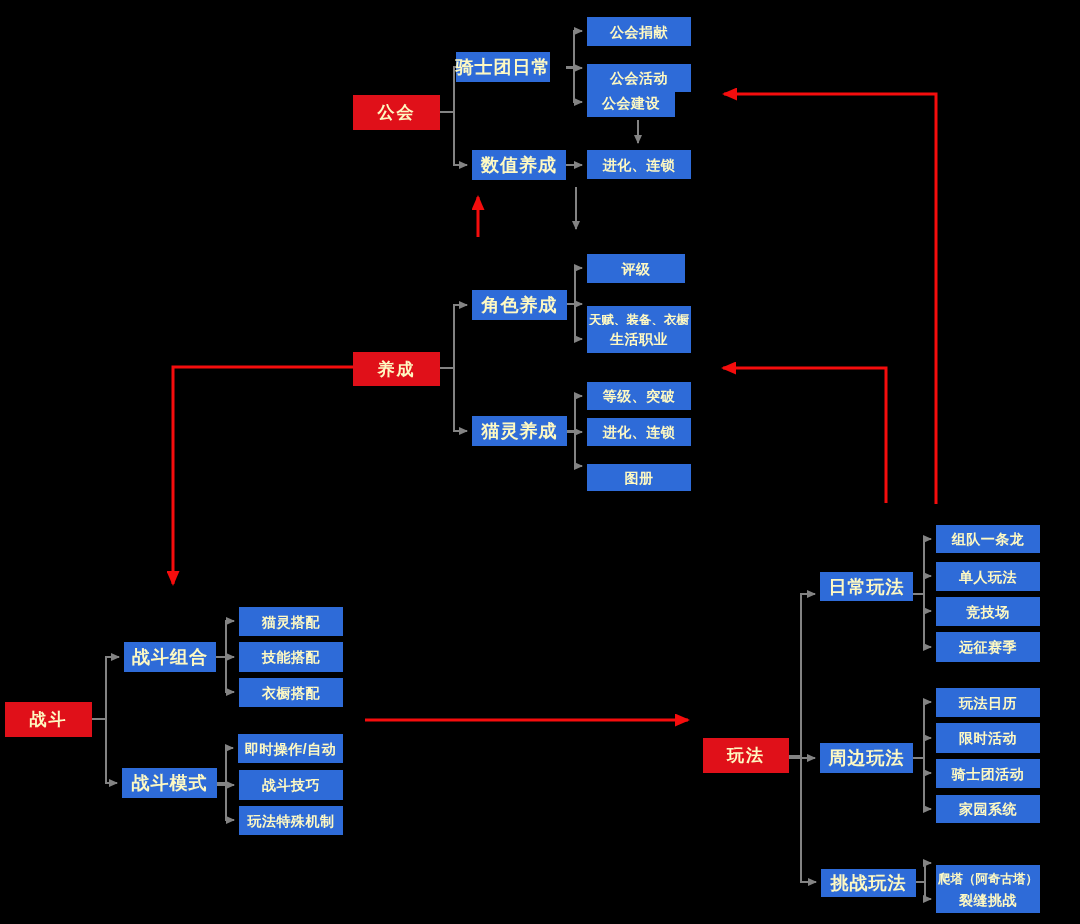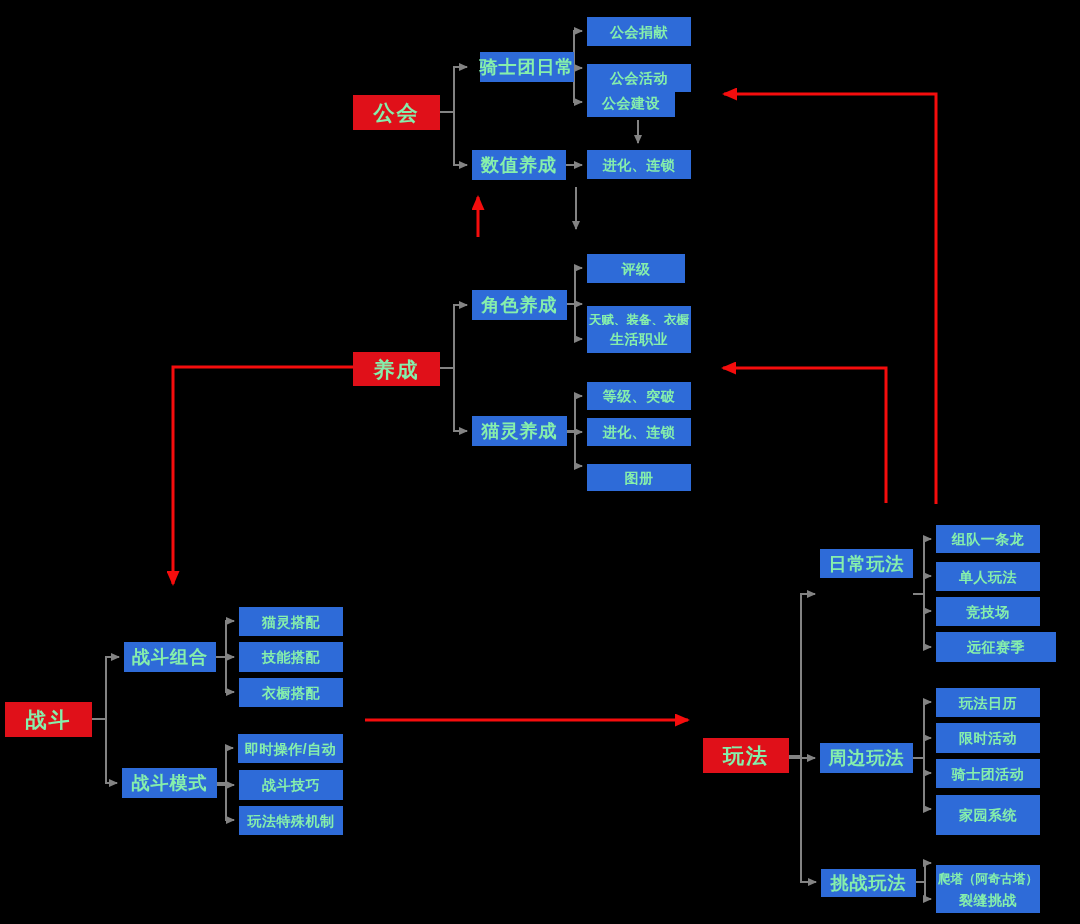--- a/index.html
+++ b/index.html
@@ -3,24 +3,24 @@
 <meta charset="utf-8">
 <style>
   html,body{margin:0;padding:0;background:#000;}
   .canvas{
     position:relative;width:1080px;height:924px;background:#000;
     font-family:"Liberation Sans","DejaVu Sans",sans-serif;overflow:hidden;
   }
   svg.wires{position:absolute;left:0;top:0;width:1080px;height:924px;}
   .node{
     position:absolute;display:flex;align-items:center;justify-content:center;
-    color:#86efac;font-weight:bold;box-sizing:border-box;text-align:center;
+    color:#fef9c3;font-weight:bold;box-sizing:border-box;text-align:center;
     white-space:nowrap;line-height:1;
   }
-  .l1{background:#e01019;font-size:21px;letter-spacing:2px;}
+  .l1{background:#e01019;font-size:17px;letter-spacing:2px;}
   .l2{background:#2e6bd8;font-size:18px;letter-spacing:1px;}
   .l3{background:#2e6bd8;font-size:14px;letter-spacing:0.5px;}
   .l3.tight{font-size:12.5px;letter-spacing:0;margin-top:16px;}
 </style>
 </head>
 <body>
 
 <div class="canvas">
 
   <svg class="wires" viewBox="0 0 1080 924">
@@ -81,21 +81,21 @@
     <g stroke="#f50d0d" stroke-width="3" fill="none">
       <path d="M478,237 L478,197" marker-end="url(#ra)"></path>
       <path d="M353,367 L173,367 L173,584" marker-end="url(#ra)"></path>
       <path d="M365,720 L688,720" marker-end="url(#ra)"></path>
       <path d="M886,503 L886,368 L723,368" marker-end="url(#ra)"></path>
       <path d="M936,504 L936,94 L724,94" marker-end="url(#ra)"></path>
     </g>
   </svg>
 
   <div class="node l1" style="left:353px;top:95px;width:87px;height:35px">公会</div>
-  <div class="node l2" style="left:480px;top:52px;width:94px;height:30px">骑士团日常</div>
+  <div class="node l2" style="left:456px;top:52px;width:94px;height:30px">骑士团日常</div>
   <div class="node l3" style="left:587px;top:17px;width:104px;height:29px">公会捐献</div>
   <div class="node l3" style="left:587px;top:64px;width:104px;height:28px">公会活动</div>
   <div class="node l3" style="left:587px;top:88px;width:88px;height:29px">公会建设</div>
   <div class="node l2" style="left:472px;top:150px;width:94px;height:30px">数值养成</div>
   <div class="node l3" style="left:587px;top:150px;width:104px;height:29px">进化、连锁</div>
 
   <div class="node l1" style="left:353px;top:352px;width:87px;height:34px">养成</div>
   <div class="node l2" style="left:472px;top:290px;width:95px;height:30px">角色养成</div>
   <div class="node l3" style="left:587px;top:254px;width:98px;height:29px">评级</div>
   <div class="node l3 tight" style="left:587px;top:290px;width:104px;height:28px">天赋、装备、衣橱</div>
@@ -109,27 +109,27 @@
   <div class="node l2" style="left:124px;top:642px;width:92px;height:30px">战斗组合</div>
   <div class="node l3" style="left:239px;top:607px;width:104px;height:29px">猫灵搭配</div>
   <div class="node l3" style="left:239px;top:642px;width:104px;height:30px">技能搭配</div>
   <div class="node l3" style="left:239px;top:678px;width:104px;height:29px">衣橱搭配</div>
   <div class="node l2" style="left:122px;top:768px;width:95px;height:30px">战斗模式</div>
   <div class="node l3" style="left:238px;top:734px;width:105px;height:29px">即时操作/自动</div>
   <div class="node l3" style="left:239px;top:770px;width:104px;height:30px">战斗技巧</div>
   <div class="node l3" style="left:239px;top:806px;width:104px;height:29px">玩法特殊机制</div>
 
   <div class="node l1" style="left:703px;top:738px;width:86px;height:35px">玩法</div>
-  <div class="node l2" style="left:820px;top:549px;width:93px;height:29px">日常玩法</div>
+  <div class="node l2" style="left:820px;top:572px;width:93px;height:29px">日常玩法</div>
   <div class="node l3" style="left:936px;top:525px;width:104px;height:28px">组队一条龙</div>
   <div class="node l3" style="left:936px;top:562px;width:104px;height:29px">单人玩法</div>
   <div class="node l3" style="left:936px;top:597px;width:104px;height:29px">竞技场</div>
-  <div class="node l3" style="left:936px;top:632px;width:120px;height:30px">远征赛季</div>
+  <div class="node l3" style="left:936px;top:632px;width:104px;height:30px">远征赛季</div>
   <div class="node l2" style="left:820px;top:743px;width:93px;height:30px">周边玩法</div>
   <div class="node l3" style="left:936px;top:688px;width:104px;height:29px">玩法日历</div>
   <div class="node l3" style="left:936px;top:723px;width:104px;height:30px">限时活动</div>
   <div class="node l3" style="left:936px;top:759px;width:104px;height:29px">骑士团活动</div>
-  <div class="node l3" style="left:936px;top:795px;width:104px;height:40px">家园系统</div>
+  <div class="node l3" style="left:936px;top:795px;width:104px;height:28px">家园系统</div>
   <div class="node l2" style="left:821px;top:869px;width:95px;height:28px">挑战玩法</div>
   <div class="node l3 tight" style="left:936px;top:849px;width:104px;height:28px">爬塔（阿奇古塔）</div>
   <div class="node l3" style="left:936px;top:886px;width:104px;height:27px">裂缝挑战</div>
 
 </div>
 
 </body></html>

